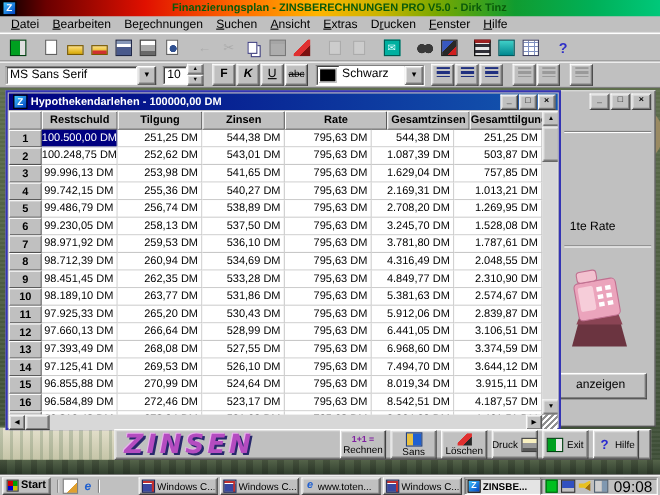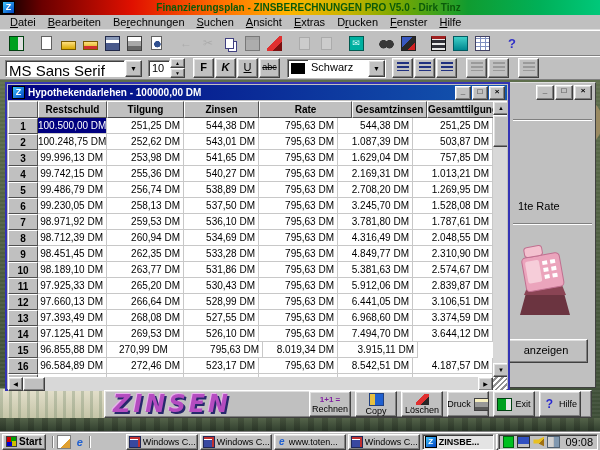--- a/index.html
+++ b/index.html
@@ -45,21 +45,21 @@
   .ic-binoc{background:radial-gradient(circle at 30% 55%,#383838 0 4px,transparent 4.5px),radial-gradient(circle at 70% 55%,#383838 0 4px,transparent 4.5px);}
   .ic-tool{background:linear-gradient(135deg,#3858c0 0 40%,#282828 40% 70%,#d02020 70%);border:1px solid #202020;}
   .ic-calc{background:repeating-linear-gradient(0deg,#e8e8e8 0 2px,#303038 2px 5px),#303038;border:1px solid #101010;border-top:3px solid #a02020;}
   .ic-winapp{background:linear-gradient(180deg,#40d0c8,#008890);border:1px solid #005a60;}
   .ic-table{background:repeating-linear-gradient(0deg,transparent 0 3px,#8090c0 3px 4px),repeating-linear-gradient(90deg,transparent 0 4px,#8090c0 4px 5px),#fff;border:1px solid #404060;}
   .ic-help{color:#3030c8;font-weight:bold;font-size:13px;}
 
   
   .format-bar{position:absolute;left:0;top:56px;width:600px;height:24px;background:#c0c0c0;display:flex;align-items:center;padding-left:5px;box-sizing:border-box;border-top:1px solid #fff;border-bottom:1px solid #808080;}
   .combo{display:flex;height:17px;align-items:stretch;margin-right:6px;}
-  .combo .val{width:112px;padding:1px 3px;font-size:15px;white-space:nowrap;overflow:hidden;}
+  .combo .val{width:112px;padding:1px 3px;font-size:11px;white-space:nowrap;overflow:hidden;}
   .combo .drop{width:15px;display:flex;align-items:center;justify-content:center;font-size:7px;}
   .size-box{width:22px;padding:1px 3px;font-size:11px;height:17px;box-sizing:border-box;}
   .spin{display:flex;flex-direction:column;margin-right:8px;}
   .spin div{width:13px;height:8px;font-size:5px;line-height:8px;text-align:center;}
   .fmt-btn{width:19px;height:18px;margin-right:1px;text-align:center;line-height:17px;font-size:11px;}
   .color-combo{display:flex;height:17px;margin:0 6px;align-items:stretch;}
   .color-combo .sw{width:14px;margin:2px;background:#000;border:1px solid #fff;}
   .color-combo .val{width:54px;padding:1px 3px;font-size:11px;background:#fff;}
   .al{display:inline-block;width:12px;height:9px;background:repeating-linear-gradient(180deg,#203080 0 2px,transparent 2px 4px);}
   .al.g{background:repeating-linear-gradient(180deg,#9a9a9a 0 2px,transparent 2px 4px);}
@@ -148,21 +148,21 @@
   .tk{width:10px;height:10px;flex:0 0 auto;}
   .tk-disk{background:linear-gradient(180deg,#fff 0 30%,#3848a0 30%);border:1px solid #202858;box-shadow:inset -2px 2px 0 #c03030;}
   .tk-ie{color:#2060d0;font-weight:bold;font-style:italic;font-size:10px;line-height:10px;text-align:center;}
   .tk-z{background:linear-gradient(135deg,#40c8ff,#0040c0);border:1px solid #000;color:#fff;font-weight:bold;font-size:8px;line-height:10px;text-align:center;}
   .tray{margin-left:auto;height:14px;display:flex;align-items:center;gap:3px;padding:0 4px;flex:0 0 auto;}
   .tri{width:11px;height:10px;flex:0 0 auto;}
   .tr-green{background:#00c020;border:1px solid #006010;width:9px;}
   .tr-display{background:linear-gradient(180deg,#3050c0 0 70%,#c0c0c0 70%);border:1px solid #303030;}
   .tr-volume{background:linear-gradient(135deg,#e8c020 0 60%,#a07010 60%);clip-path:polygon(0 30%,45% 30%,100% 0,100% 100%,45% 70%,0 70%);}
   .tr-net{background:linear-gradient(90deg,#d0d0d0 0 45%,transparent 45% 55%,#8098b0 55%);border:1px solid #506070;}
-  .clock{font-size:11px;padding-left:2px;}
+  .clock{font-size:14px;padding-left:2px;}
 </style>
 </head>
 <body>
 
 <div class="screen">
 
   <div class="app-titlebar">
     <div class="zicon">Z</div>
     <div class="app-title">Finanzierungsplan - ZINSBERECHNUNGEN PRO V5.0 - Dirk Tinz</div>
   </div>
@@ -456,21 +456,22 @@
                 <div class="td cell" style="width: 69px;">97.125,41 DM</div>
                 <div class="td cell" style="width: 77px;">269,53 DM</div>
                 <div class="td cell" style="width: 75px;">526,10 DM</div>
                 <div class="td cell" style="width: 79px;">795,63 DM</div>
                 <div class="td cell" style="width: 75px;">7.494,70 DM</div>
                 <div class="td cell" style="width: 80px;">3.644,12 DM</div>
               </div>
               <div class="tr">
                 <div class="td num" style="width: 30px;">15</div>
                 <div class="td cell" style="width: 69px;">96.855,88 DM</div>
-                <div class="td cell" style="width: 77px; text-align: center;">270,99 DM</div>
+                <div class="td cell" style="width: 77px;">270,99 DM</div>
+                <div class="td cell" style="width: 75px;">524,64 DM</div>
                 <div class="td cell" style="width: 79px;">795,63 DM</div>
                 <div class="td cell" style="width: 75px;">8.019,34 DM</div>
                 <div class="td cell" style="width: 80px;">3.915,11 DM</div>
               </div>
               <div class="tr">
                 <div class="td num" style="width: 30px;">16</div>
                 <div class="td cell" style="width: 69px;">96.584,89 DM</div>
                 <div class="td cell" style="width: 77px;">272,46 DM</div>
                 <div class="td cell" style="width: 75px;">523,17 DM</div>
                 <div class="td cell" style="width: 79px;">795,63 DM</div>
@@ -508,21 +509,21 @@
 
     <div class="bottom-bar out">
       <div class="logo">ZINSEN</div>
       <div class="bb-btns">
           <div class="bb-btn out stack">
             <div class="bb-sub">1+1 =</div>
             <div class="bb-label">Rechnen</div>
           </div>
           <div class="bb-btn out stack">
             <div class="bbi bi-copy"></div>
-            <div class="bb-label">Copy</div>
+            <div class="bb-label">Sans</div>
           </div>
           <div class="bb-btn out stack">
             <div class="bbi bi-erase"></div>
             <div class="bb-label">Löschen</div>
           </div>
           <div class="bb-btn out">
             <div class="bb-label">Druck</div>
             <div class="bbi bi-print"></div>
           </div>
           <div class="bb-btn out">

